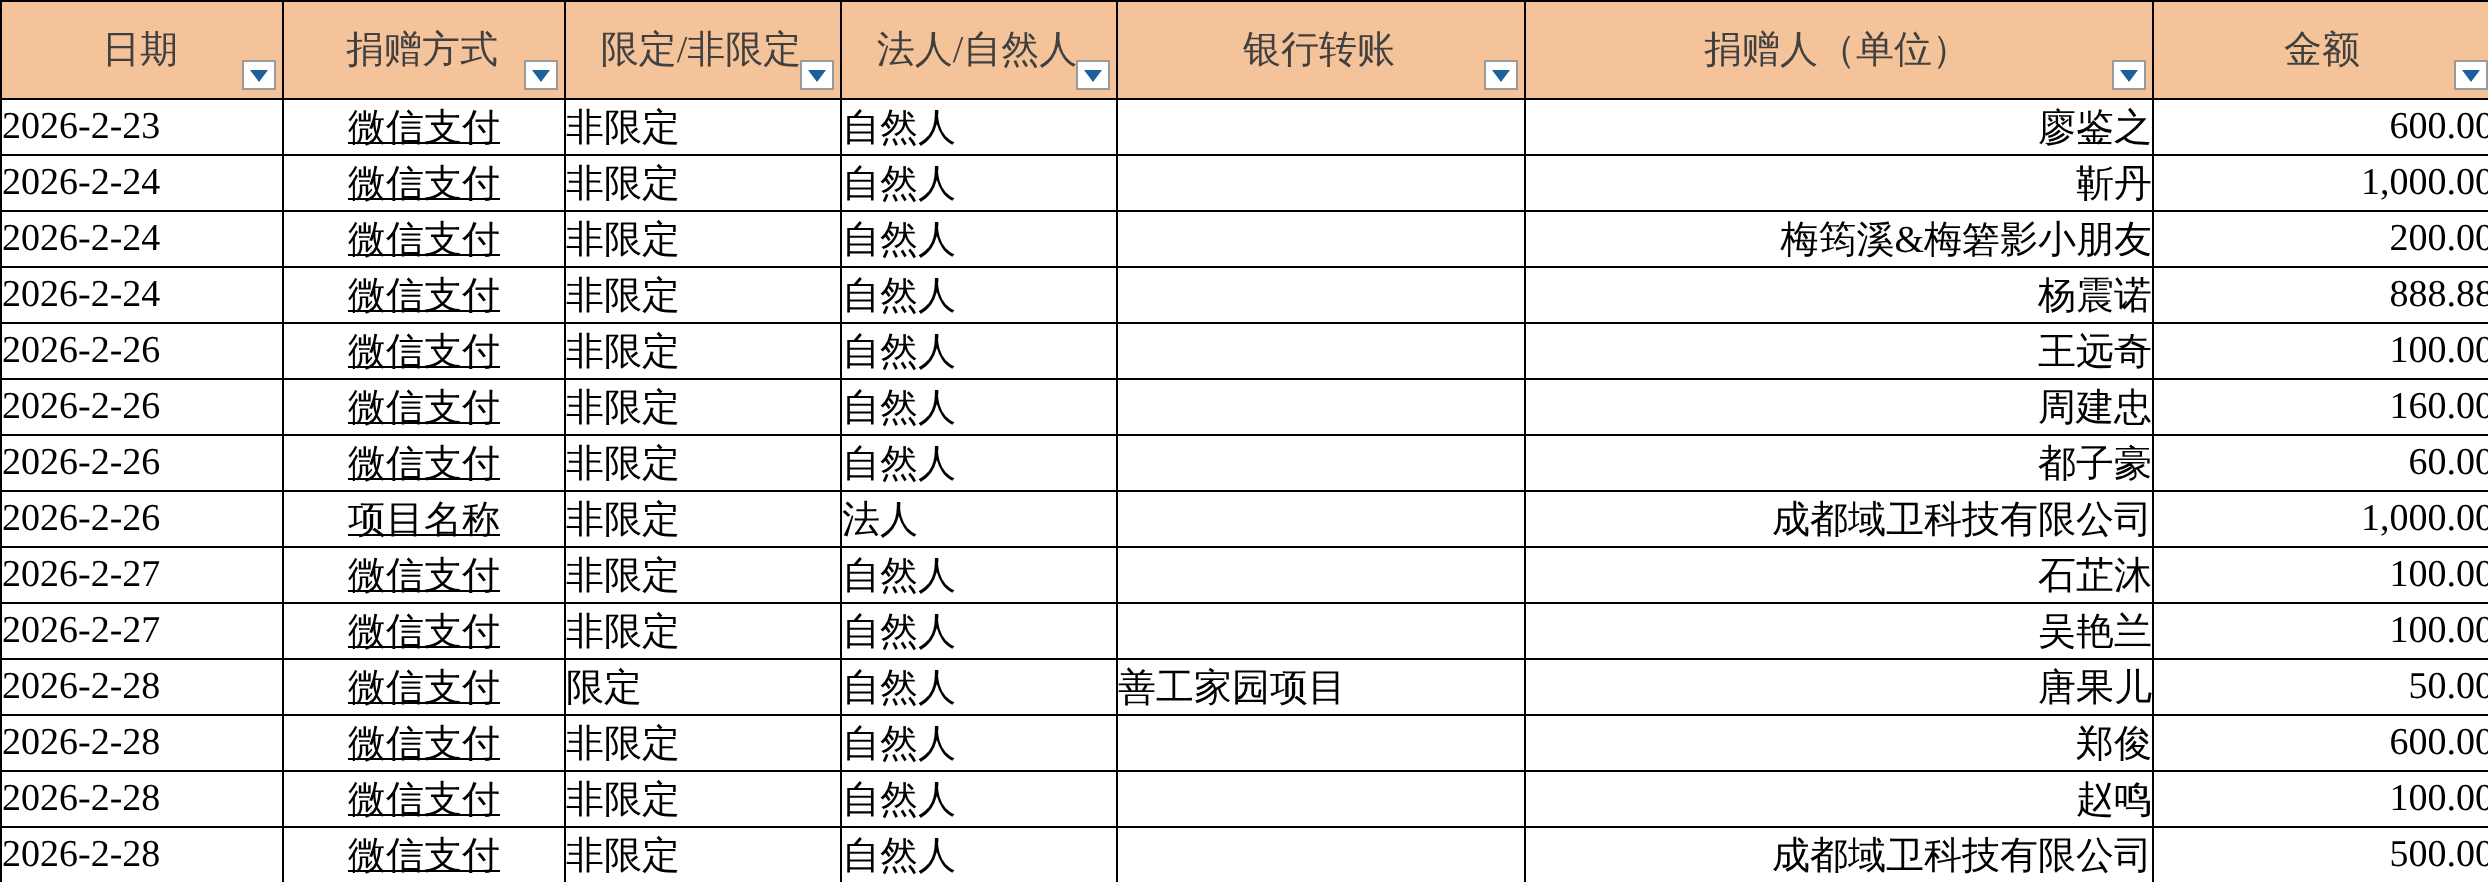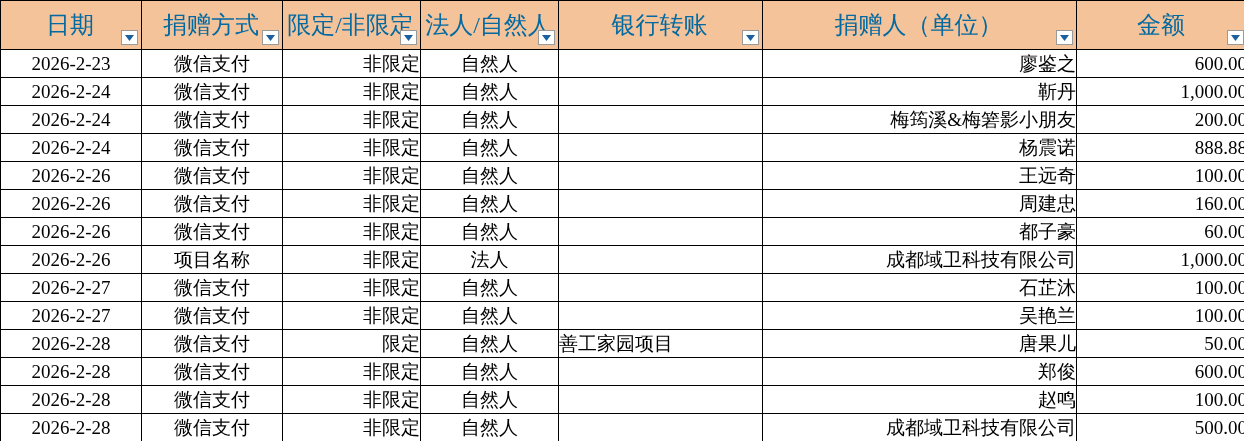--- a/index.html
+++ b/index.html
@@ -23,22 +23,22 @@
     padding: 0;
     margin: 0;
     font-weight: normal;
     vertical-align: middle;
     overflow: hidden;
     white-space: nowrap;
   }
   thead th {
     background: #f4c39a;
     height: 48px;
-    font-size: 24px;
-    color: #0369a1;
+    font-size: 19px;
+    color: #404040;
     position: relative;
     text-align: center;
   }
   .hdr-inner {
     display: block;
     text-align: center;
     padding-right: 2px;
   }
   .filter-btn {
     position: absolute;
@@ -52,24 +52,24 @@
     display: flex;
     align-items: center;
     justify-content: center;
   }
   .filter-btn svg { display: block; }
   tbody td {
     height: 27px;
     font-size: 19px;
     color: #000;
   }
-  .c-date   { text-align: center; }
-  .c-method { text-align: center; }
-  .c-limit  { text-align: right; }
-  .c-entity { text-align: center; }
+  .c-date   { }
+  .c-method { text-align: center; text-decoration: underline; }
+  .c-limit  { text-align: left; }
+  .c-entity { }
   .c-proj   { }
   .c-donor  { text-align: right; }
   .c-amount { text-align: right; padding-right: 6px; }
 </style>
 </head>
 <body>
 
 <table class="sheet">
   <thead>
     <tr>

